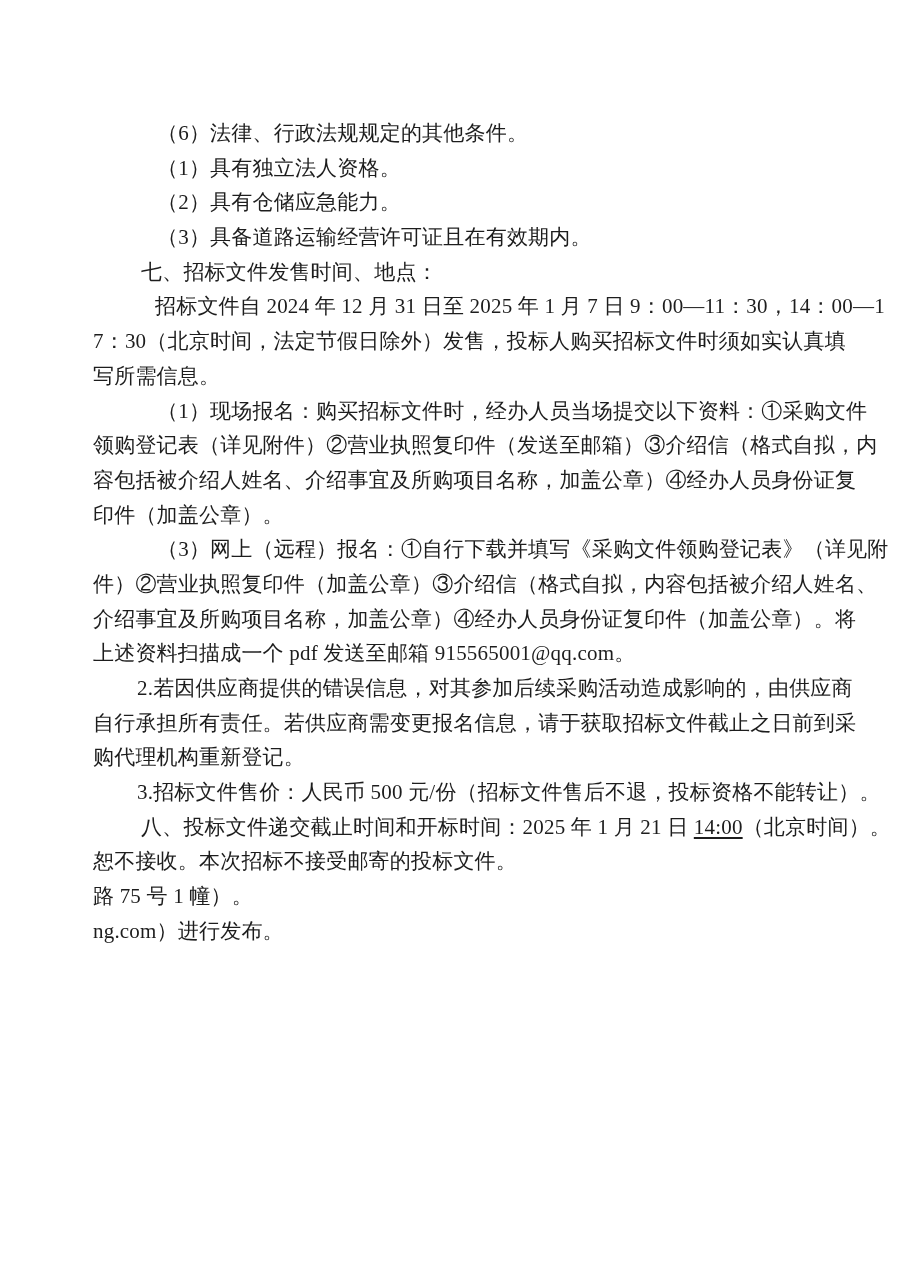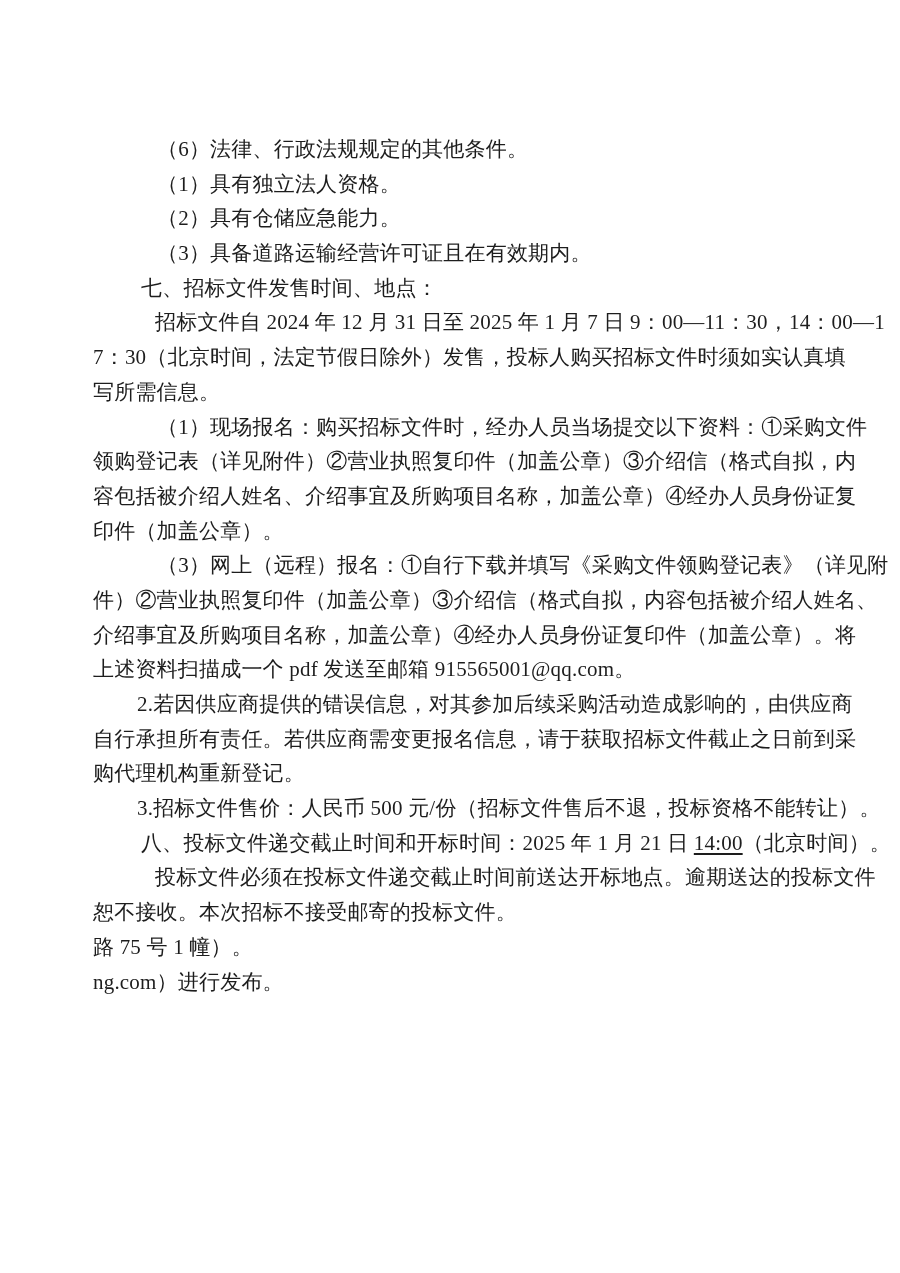--- a/index.html
+++ b/index.html
@@ -4,21 +4,21 @@
 <style>
   html, body {
     margin: 0;
     padding: 0;
     background: #ffffff;
   }
   .page {
     position: relative;
     width: 900px;
     height: 1235px;
-    margin: 16px auto;
+    margin: 0 auto;
     background: #ffffff;
     overflow: hidden;
     box-sizing: border-box;
     padding: 116px 93px 0 93px;
     font-family: "Liberation Serif", "DejaVu Serif", serif;
     color: #1d1d1d;
   }
   .ln {
     height: 34.7px;
     line-height: 34.7px;
@@ -44,38 +44,37 @@
   <div class="ln i-item"><span>（2）具有仓储应急能力。</span></div>
   <div class="ln i-item"><span>（3）具备道路运输经营许可证且在有效期内。</span></div>
 
   <div class="ln i-head"><span class="b">七、招标文件发售时间、地点：</span></div>
 
   <div class="ln i-para"><span>招标文件自 2024 年 12 月 31 日至 2025 年 1 月 7 日 9：00—11：30，14：00—1</span></div>
   <div class="ln"><span>7：30（北京时间，法定节假日除外）发售，投标人购买招标文件时须如实认真填</span></div>
   <div class="ln"><span>写所需信息。</span></div>
 
   <div class="ln i-item"><span>（1）现场报名：购买招标文件时，经办人员当场提交以下资料：①采购文件</span></div>
-  <div class="ln"><span>领购登记表（详见附件）②营业执照复印件（加盖公章）③介绍信（格式自拟，内</span></div>
+  <div class="ln"><span>领购登记表（详见附件）②营业执照复印件（发送至邮箱）③介绍信（格式自拟，内</span></div>
   <div class="ln"><span>容包括被介绍人姓名、介绍事宜及所购项目名称，加盖公章）④经办人员身份证复</span></div>
   <div class="ln"><span>印件（加盖公章）。</span></div>
 
   <div class="ln i-item"><span>（3）网上（远程）报名：①自行下载并填写《采购文件领购登记表》（详见附</span></div>
   <div class="ln"><span>件）②营业执照复印件（加盖公章）③介绍信（格式自拟，内容包括被介绍人姓名、</span></div>
   <div class="ln"><span>介绍事宜及所购项目名称，加盖公章）④经办人员身份证复印件（加盖公章）。将</span></div>
   <div class="ln"><span>上述资料扫描成一个 pdf 发送至邮箱 915565001@qq.com。</span></div>
 
   <div class="ln i-num"><span>2.若因供应商提供的错误信息，对其参加后续采购活动造成影响的，由供应商</span></div>
   <div class="ln"><span>自行承担所有责任。若供应商需变更报名信息，请于获取招标文件截止之日前到采</span></div>
   <div class="ln"><span>购代理机构重新登记。</span></div>
 
   <div class="ln i-num"><span>3.招标文件售价：人民币 500 元/份（招标文件售后不退，投标资格不能转让）。</span></div>
 
   <div class="ln i-head"><span class="b">八、投标文件递交截止时间和开标时间：</span><span>2025 年 1 月 21 日 </span><span class="u">14:00</span><span>（北京时间）。</span></div>
 
-  <div class="ln i-para"><span>投标文件必须在投标文件递交截止时间前送达开标地点。逾期送达的投标文件</span></div>
   <div class="ln"><span>恕不接收。本次招标不接受邮寄的投标文件。</span></div>
 
   <div class="ln"><span>路 75 号 1 幢）。</span></div>
 
 
   <div class="ln"><span>ng.com）进行发布。</span></div>
 
 </div>
 
 </body></html>

